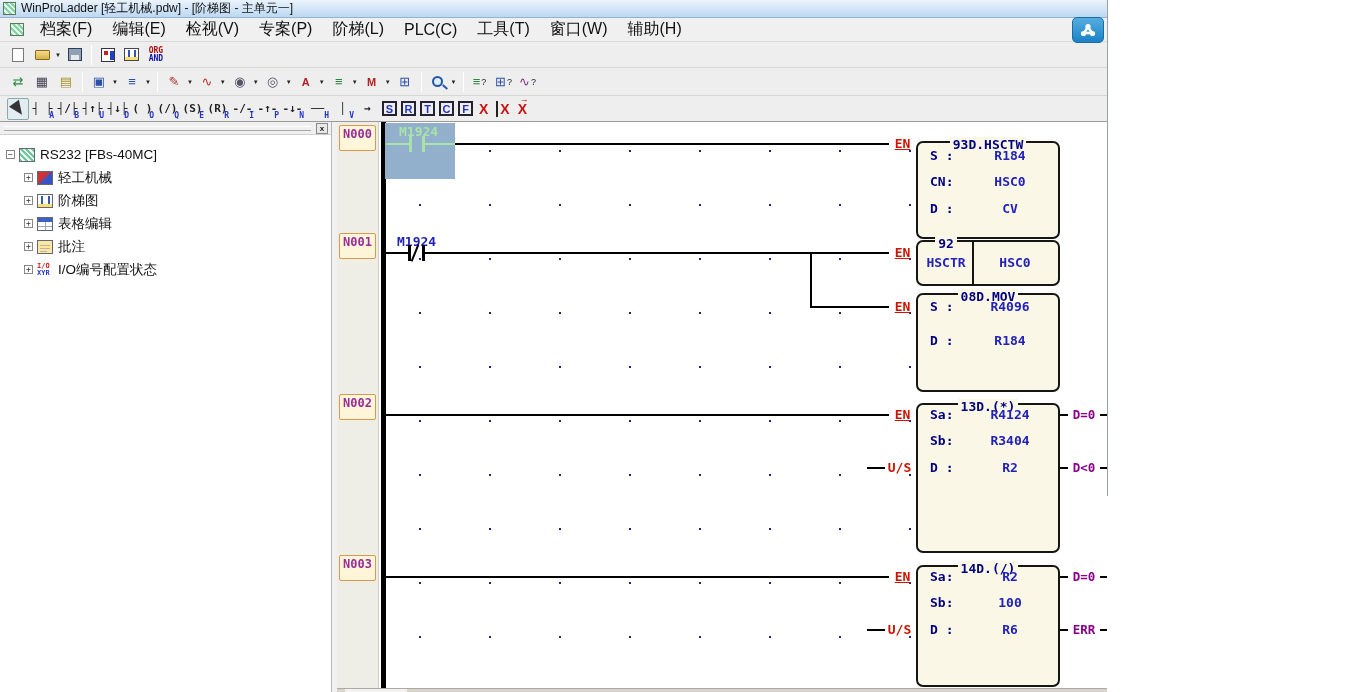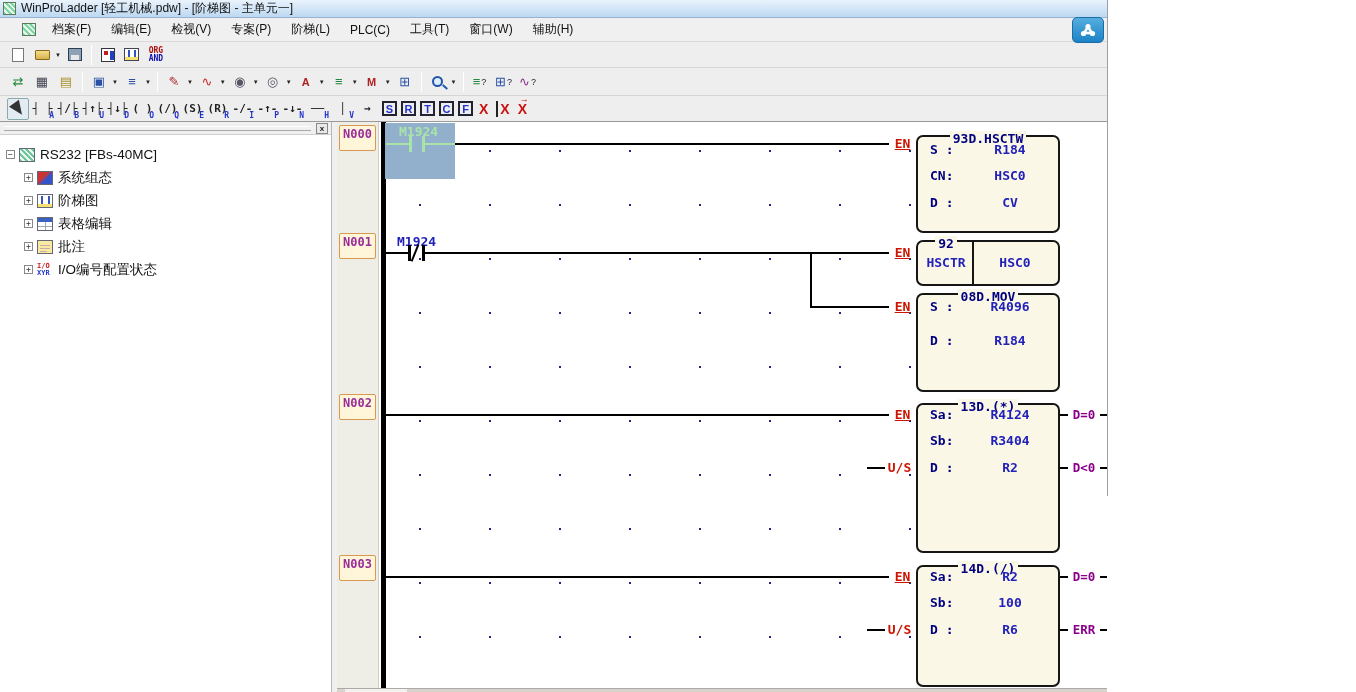--- a/index.html
+++ b/index.html
@@ -9,21 +9,21 @@
          border-right:1px solid #9aa0a8; }
 
   
   .titlebar { height:18px; background:linear-gradient(#eaf3fc,#bdd8f1);
               border-bottom:1px solid #93b3d4; display:flex; align-items:center;
               font-size:12px; color:#111; padding-left:3px; }
   .appicon { width:13px; height:13px; margin-right:5px; border:1px solid #5a7a5a;
              background:repeating-linear-gradient(45deg,#7fd4a8 0 2px,#e8f8e8 2px 4px); }
   
   .menubar { height:24px; background:#f0f0f0; border-bottom:1px solid #d9d9d9;
-             display:flex; align-items:center; font-size:12px; color:#111; padding-left:20px; }
+             display:flex; align-items:center; font-size:16px; color:#111; padding-left:8px; }
   .menubar .mitem { padding:2px 10px; cursor:default; }
   .childicon { width:14px; height:13px; margin:0 6px 0 2px; border:1px solid #5a7a5a;
                background:repeating-linear-gradient(45deg,#7fd4a8 0 2px,#e8f8e8 2px 4px); }
   
   .tb { background:#eeeeee; display:flex; align-items:center; padding-left:6px; }
   .tb1 { height:26px; border-bottom:1px solid #d6d6d6; }
   .tb2 { height:28px; border-bottom:1px solid #d6d6d6; }
   .tb3 { height:26px; border-bottom:1px solid #9a9a9a; }
   .tbtn { height:22px; min-width:22px; display:flex; align-items:center; justify-content:center;
           margin:0 1px; border:1px solid transparent; border-radius:2px; }
@@ -340,21 +340,21 @@
       <div class="treebody">
         <div class="trow">
           <span class="ebox">−</span>
           <span class="ticon ti-root"></span>
           <span>RS232 [FBs-40MC]</span>
         </div>
         <div class="trow">
           <span class="indent"></span>
           <span class="ebox">+</span>
           <span class="ticon ti-sys"></span>
-          <span>系统组态</span>
+          <span>轻工机械</span>
         </div>
         <div class="trow">
           <span class="indent"></span>
           <span class="ebox">+</span>
           <span class="ticon ti-ladder"></span>
           <span>阶梯图</span>
         </div>
         <div class="trow">
           <span class="indent"></span>
           <span class="ebox">+</span>
@@ -391,21 +391,21 @@
       <div class="netlab" style="top:433px">N003</div>
 
       <div class="selrect"></div>
       <span class="ctclab glb" style="left:62px;top:2px">M1924</span>
       <div class="hl gl" style="left:49px;top:21px;width:23px"></div>
       <div class="cbar gl" style="left:72px;top:14px"></div>
       <div class="cbar gl" style="left:85px;top:14px"></div>
       <div class="hl gl" style="left:88px;top:21px;width:30px"></div>
       <div class="hl" style="left:118px;top:21px;width:434px"></div>
       <span class="enlab" style="left:552px;top:14px">EN</span>
-      <div class="fb" style="top:13px;height:98px">
+      <div class="fb" style="top:19px;height:98px">
         <div class="fbtitle"><span>93D.HSCTW</span></div>
         <div class="fbrow" style="top:5px">
           <span class="lab">S :</span>
           <span class="val">R184</span>
         </div>
         <div class="fbrow" style="top:31px">
           <span class="lab">CN:</span>
           <span class="val">HSC0</span>
         </div>
         <div class="fbrow" style="top:58px">

